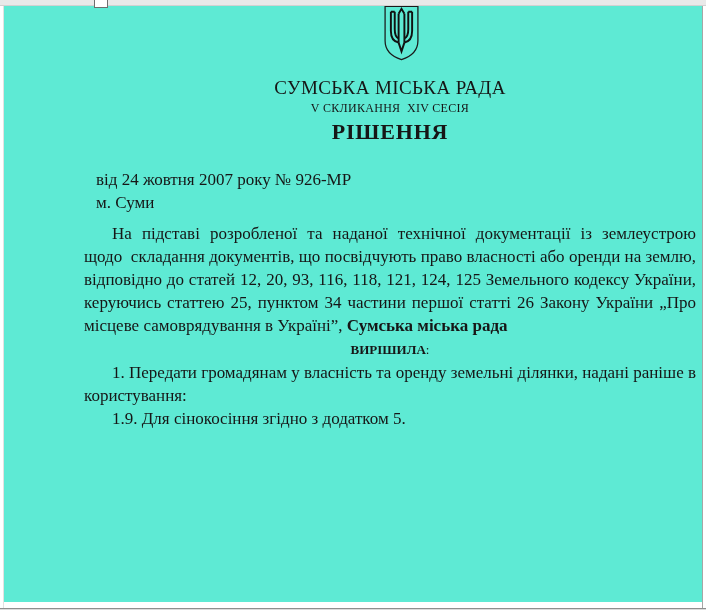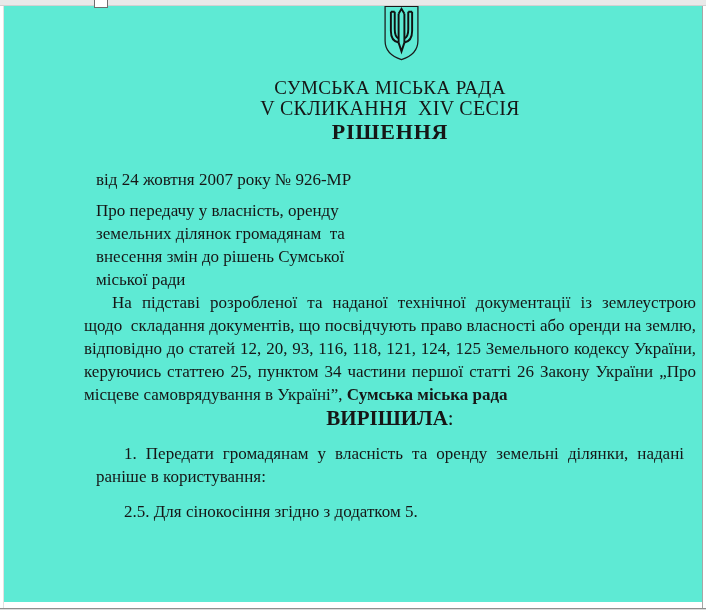--- a/index.html
+++ b/index.html
@@ -36,40 +36,40 @@
     background:#5eead4; overflow:hidden; z-index:1;
   }
   .content { padding:0 6px 0 80px; }
   .emblem { display:block; margin:5px auto 0; position:relative; left:11px; }
   .h-org {
     margin:16px 0 0 0; text-align:center;
     font-size:19px; line-height:21px; letter-spacing:0.4px; font-weight:normal;
   }
   .h-session {
     margin:1px 0 0 0; text-align:center;
-    font-size:20px; line-height:18px; letter-spacing:0.3px; font-weight:normal;
+    font-size:12px; line-height:18px; letter-spacing:0.3px; font-weight:normal;
   }
   .h-doctype {
     margin:2px 0 0 0; text-align:center;
     font-size:22px; line-height:25px; letter-spacing:0.8px; font-weight:bold;
   }
   .body-text { font-size:17px; line-height:23px; }
   .meta-block { margin:24px 0 8px 12px; }
   .meta-block div { white-space:pre; }
   .subject-block { margin:8px 0 0 12px; }
   .subject-block span { display:block; white-space:pre; }
   p.just {
     margin:0; text-align:justify; text-indent:28px;font-family:Liberation Serif, serif;
   }
   .preamble { margin-top:0; }
   .bold { font-weight:bold; }
   .resolved {
-    margin:1px 0 0 0; text-align:center; font-size:21px; line-height:23px;
+    margin:1px 0 0 0; text-align:center; font-size:13px; line-height:23px;
   }
-  .items p { margin:12px; }
+  .items p { margin:0; }
 </style>
 </head>
 <body>
 
 <div class="topbar"></div>
 <div class="page-marker"></div>
 <div class="left-border"></div>
 <div class="right-border"></div>
 <div class="bottom-line"></div>
 
@@ -90,32 +90,27 @@
         <path d="M8,7 H12 M26,7 H30"></path>
       </g>
     </svg>
 
     <h1 class="h-org">СУМСЬКА МІСЬКА РАДА</h1>
     <h2 class="h-session">V СКЛИКАННЯ&nbsp; XIV СЕСІЯ</h2>
     <h2 class="h-doctype">РІШЕННЯ</h2>
 
     <div class="meta-block body-text">
       <div>від 24 жовтня 2007 року № 926-МР</div>
+      <div>м. Суми</div>
     </div>
 
-    <div class="subject-block body-text">
-      <span>Про передачу у власність, оренду</span>
-      <span>земельних ділянок громадянам&nbsp; та</span>
-      <span>внесення змін до рішень Сумської</span>
-      <span>міської ради</span>
-    </div>
 
     <p class="just preamble body-text"><span>На підставі розробленої та наданої технічної документації із землеустрою щодо&nbsp; складання документів, що посвідчують право власності або оренди на землю, відповідно до статей 12, 20, 93, 116, 118, 121, 124, 125 Земельного кодексу України, керуючись статтею 25, пунктом 34 частини першої статті 26 Закону України „Про місцеве самоврядування в Україні”, </span><span class="bold">Сумська міська рада</span></p>
 
     <p class="resolved"><span class="bold">ВИРІШИЛА</span><span>:</span></p>
 
     <div class="items body-text">
       <p class="just">1. Передати громадянам у власність та оренду земельні ділянки, надані раніше в користування:</p>
-      <p class="just">2.5. Для сінокосіння згідно з додатком 5.</p>
+      <p class="just">1.9. Для сінокосіння згідно з додатком 5.</p>
     </div>
 
   </div>
 </div>
 
 </body></html>

